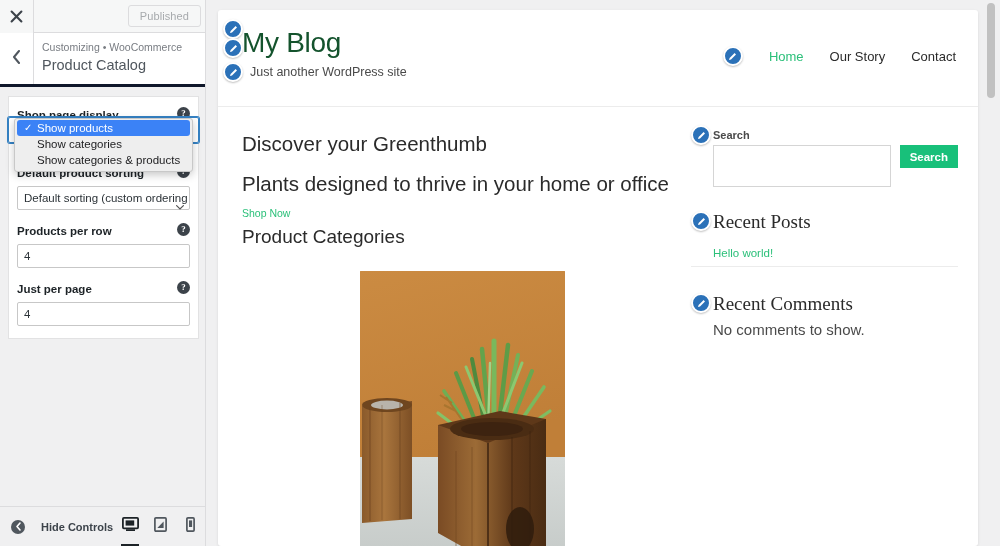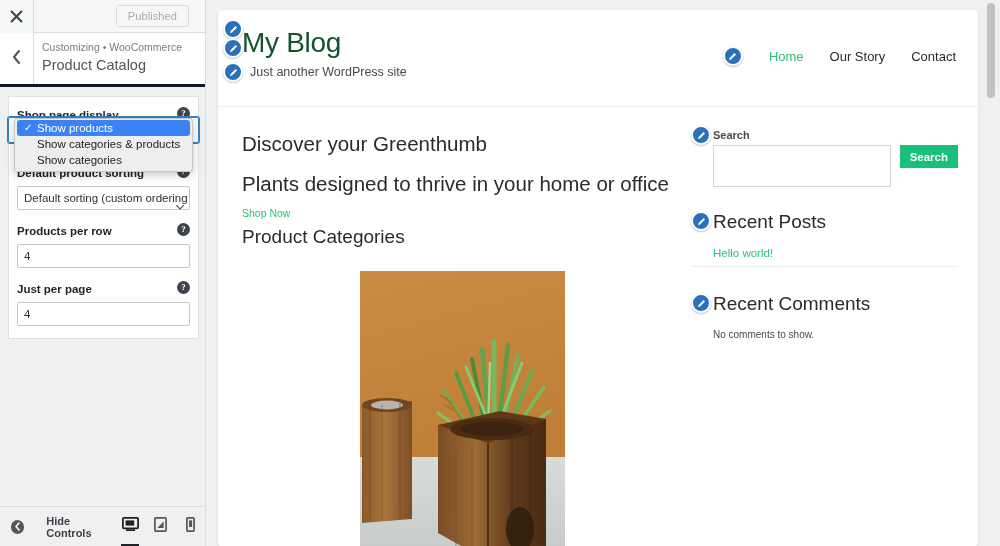--- a/index.html
+++ b/index.html
@@ -32,21 +32,21 @@
   .close-btn {
     width: 34px; height: 33px;
     display: flex; align-items: center; justify-content: center;
     border-right: 1px solid #dcdcde;
     background: #f6f7f7;
     cursor: pointer;
   }
   .close-btn svg { display: block; }
   .topbar-spacer { flex: 1; }
   .published-btn {
-    margin-right: 16px;
+    margin-right: 4px;
     height: 22px;
     padding: 0 11px;
     font-size: 11px;
     color: #a7aaad;
     background: #f6f7f7;
     border: 1px solid #dcdcde;
     border-radius: 3px;
     display: flex; align-items: center;
     cursor: default;
     font-family: "Liberation Sans", sans-serif;
@@ -201,21 +201,21 @@
   .device-bar {
     position: absolute;
     left: 0; bottom: 0;
     width: 205px; height: 40px;
     background: #f0f0f1;
     border-top: 1px solid #dcdcde;
     display: flex; align-items: center;
   }
   .hide-controls {
     display: flex; align-items: center;
-    gap: 22px;
+    gap: 16px;
     padding-left: 11px;
     cursor: pointer;
   }
   .hc-circle {
     width: 14px; height: 14px;
     border-radius: 50%;
     background: #50575e;
     display: flex; align-items: center; justify-content: center;
   }
   .hc-label { font-size: 11px; color: #3c434a; font-weight: bold; }
@@ -367,36 +367,37 @@
     font-weight: bold;
     cursor: pointer;
     font-family: "Liberation Sans", sans-serif;
   }
   .widget-title {
     font-size: 19px;
     font-weight: 400;
     color: #2b2b2b;
     line-height: 26px;
     padding-left: 22px;
+    font-family: Liberation Serif, serif;
   }
   .post-link {
     display: block;
     font-size: 11.5px;
     color: #2cc07a;
     text-decoration: none;
     padding: 0 0 7px 22px;
     margin-top: 12px;
     border-bottom: 1px solid #ececec;
     cursor: pointer;
   }
   .no-comments {
-    font-size: 10px;
+    font-size: 15px;
     color: #4a4a4a;
     padding-left: 22px;
-    margin-top: 12px;
+    margin-top: 4px;
   }
 
   
   .page-scrollbar {
     position: absolute;
     right: 2px; top: 0;
     width: 14px; height: 546px;
     background: #f0f0f1;
   }
   .page-scroll-thumb {
@@ -482,24 +483,24 @@
       </div>
     </div>
 
     <div class="focus-ring"></div>
     <div class="dropdown-overlay">
       <div class="dd-item selected">
         <span class="dd-check">✓</span>
         <span>Show products</span>
       </div>
       <div class="dd-item">
+        <span>Show categories</span>
+      </div>
+      <div class="dd-item">
         <span>Show categories &amp; products</span>
-      </div>
-      <div class="dd-item">
-        <span>Show categories</span>
       </div>
     </div>
 
     <div class="device-bar">
       <div class="hide-controls">
         <span class="hc-circle">
           <svg width="7" height="9" viewBox="0 0 7 9">
             <path d="M5 1 L2 4.5 L5 8" stroke="#fff" stroke-width="1.6" fill="none" stroke-linecap="round" stroke-linejoin="round"></path>
           </svg>
         </span>

